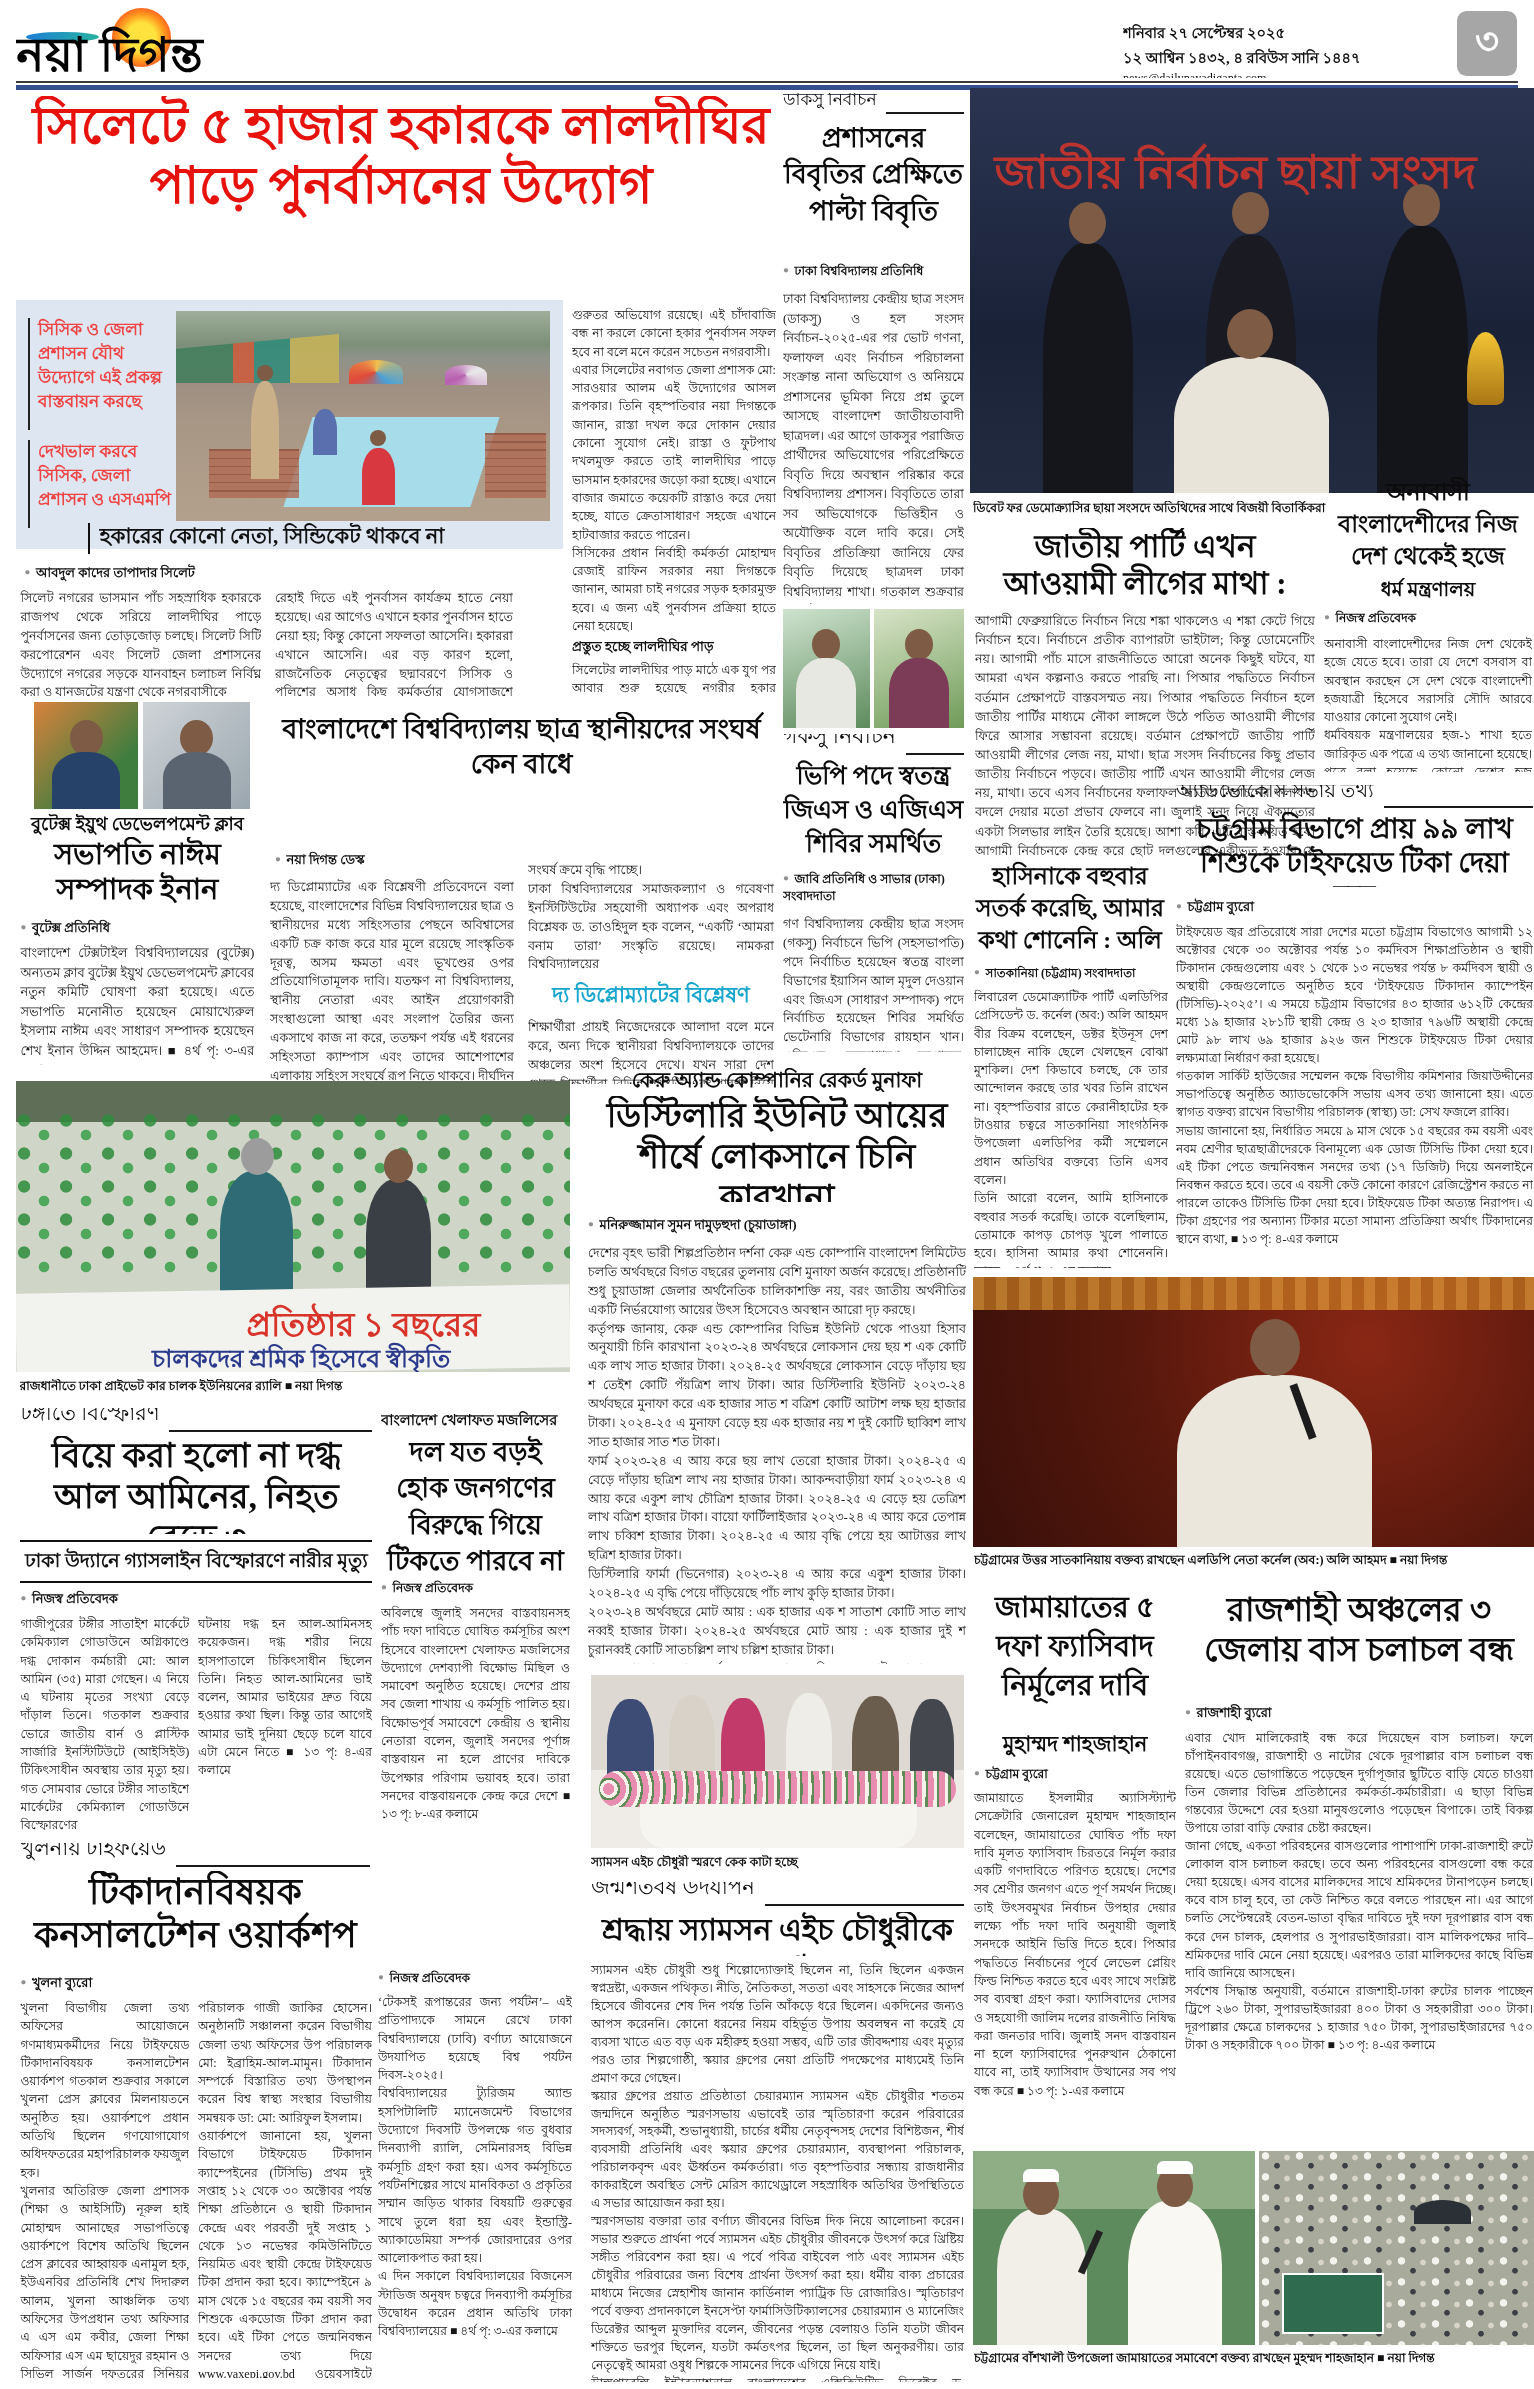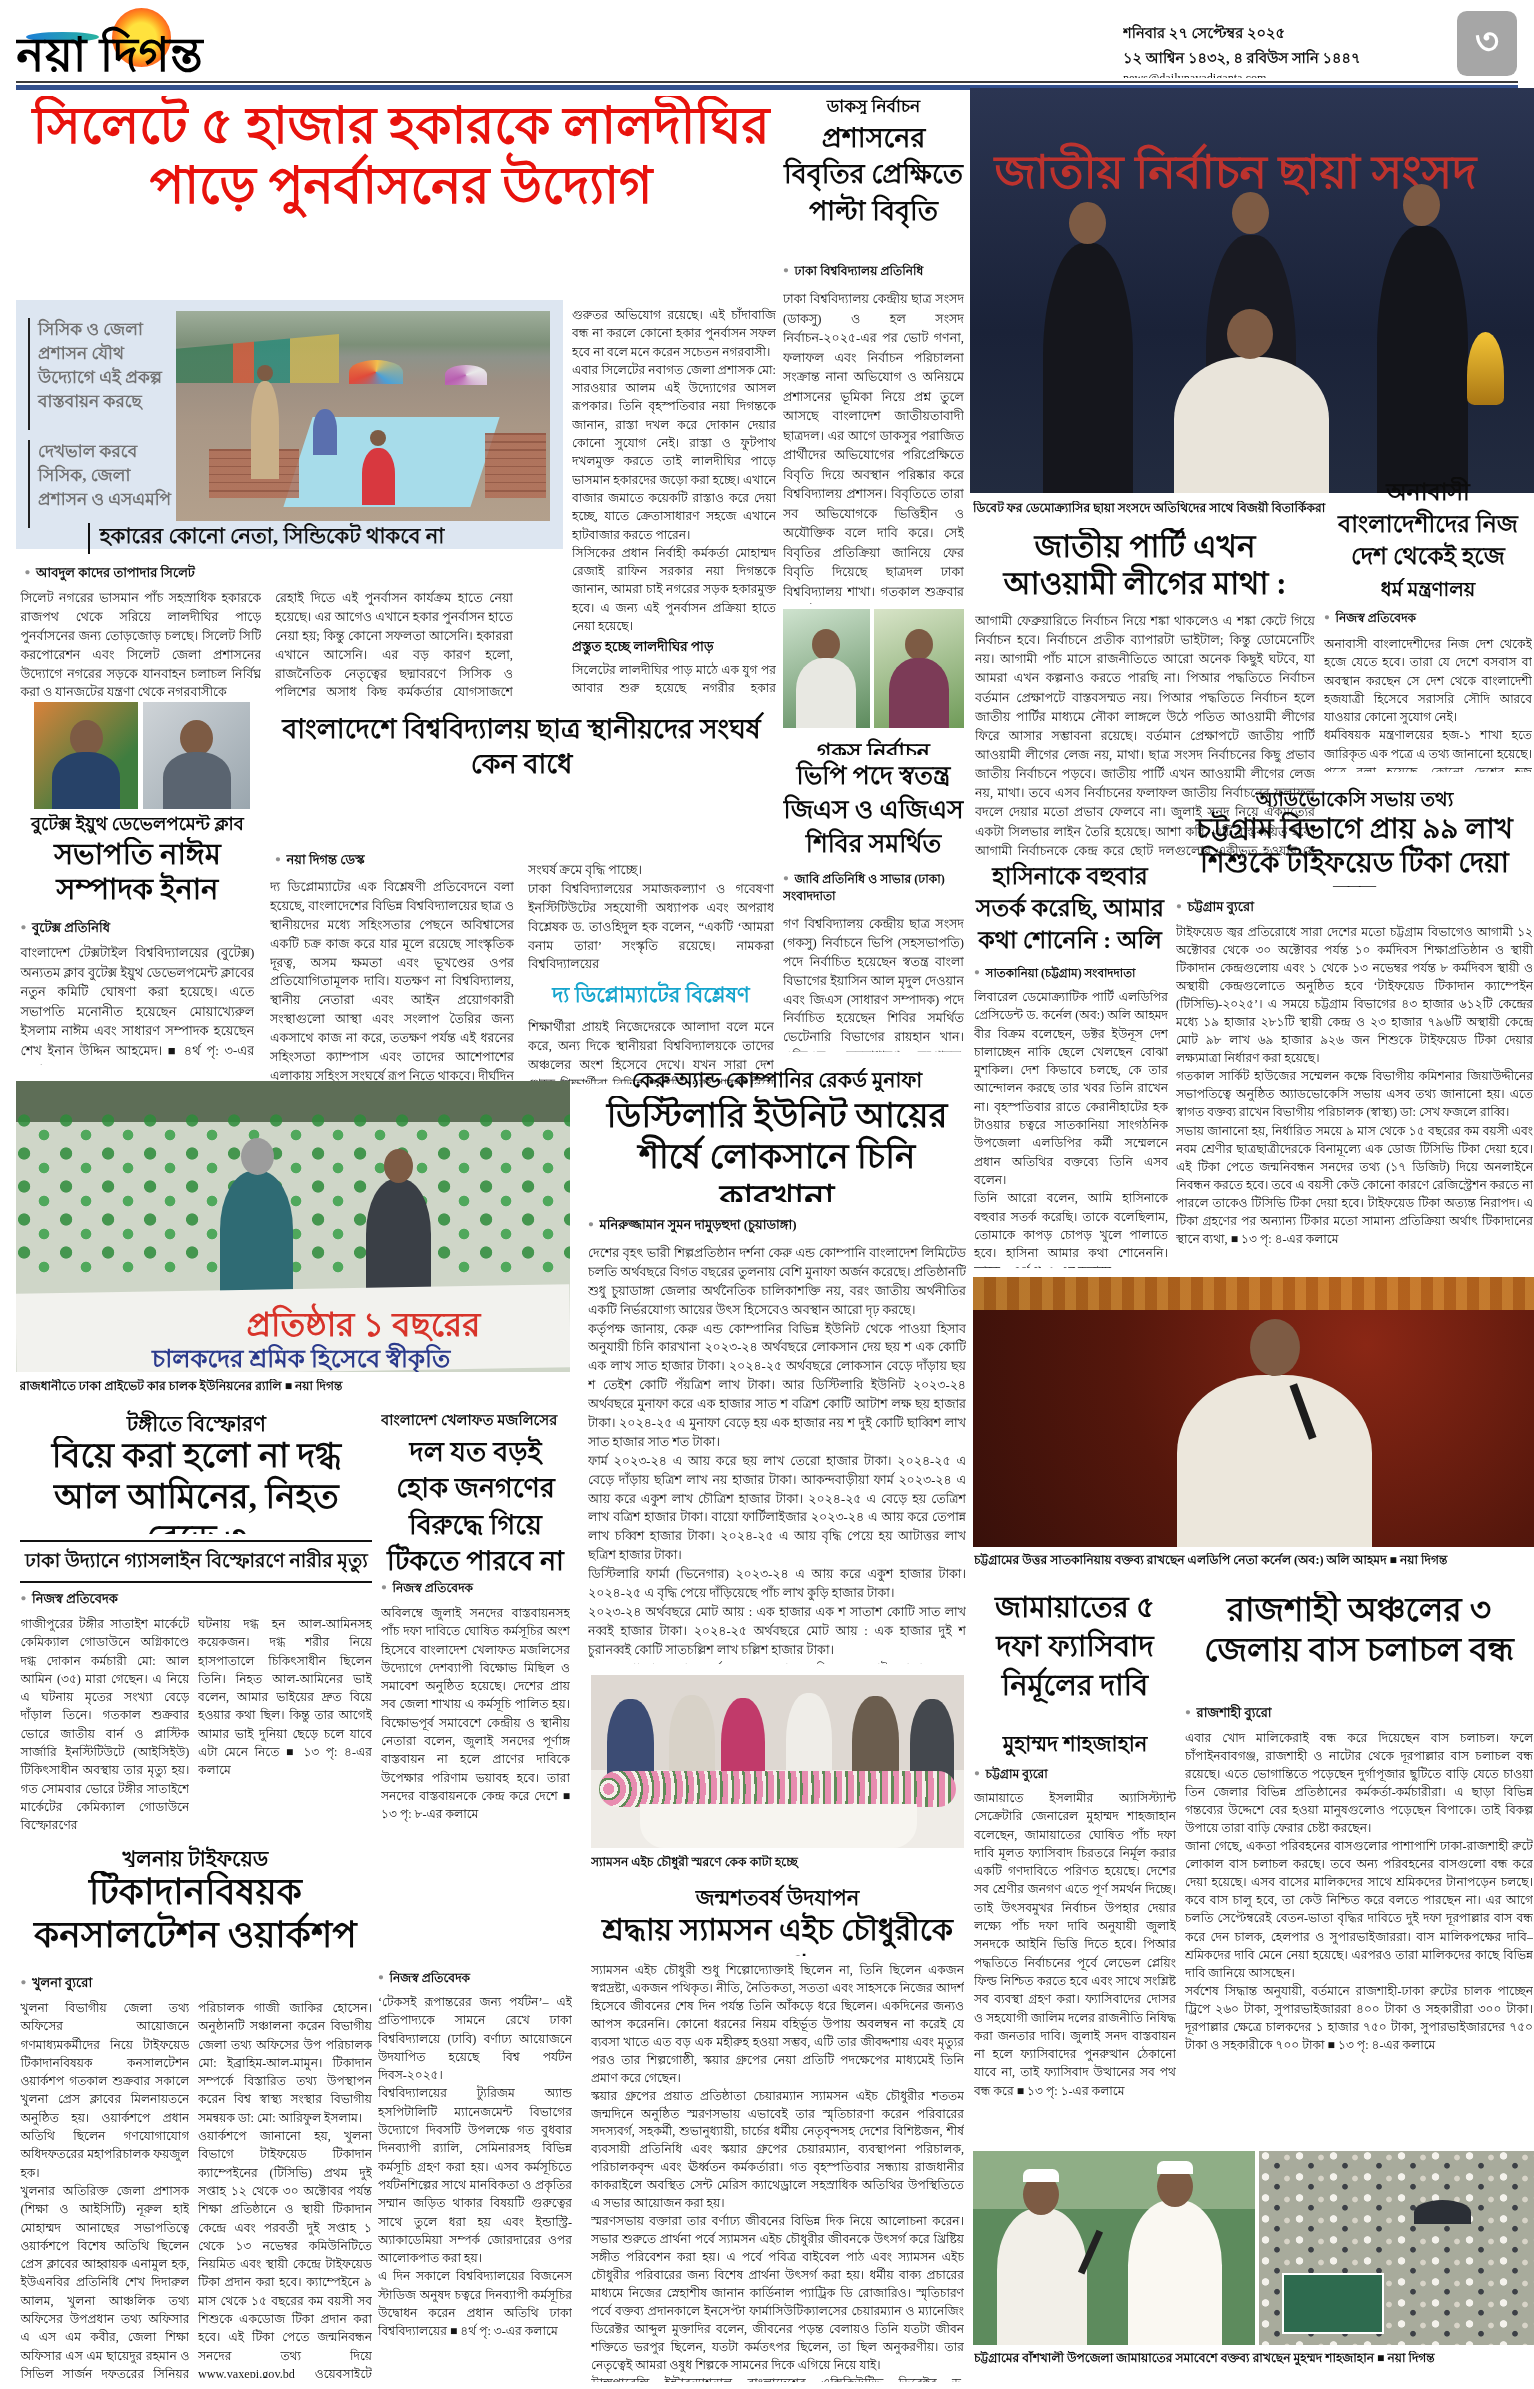--- a/index.html
+++ b/index.html
@@ -1,26 +1,26 @@
 <!DOCTYPE html>
 <html style="font-size:13px"><head>
 <meta charset="utf-8">
 <style>
   html,body{margin:0;padding:0;background:#e9e9e9;}
   #page{position:relative;width:1535px;height:2389px;background:#ffffff;margin:0 auto;
         font-family:"Liberation Serif","DejaVu Sans",sans-serif;color:#111;overflow:hidden;}
   .b{position:absolute;overflow:hidden;}
   .h{font-weight:700;text-align:center;line-height:1.2;color:#0c0c0c;}
   .txt{font-size:12.6px;line-height:1.5;text-align:justify;white-space:pre-line;color:#161616;}
-  .kicker{display:flex;align-items:center;gap:9.8px;font-weight:700;color:#0c0c0c;flex-direction:column;}
+  .kicker{display:flex;align-items:flex-end;gap:9.8px;font-weight:400;color:#0c0c0c;}
   .krule{flex:1;height:0;border-top:2px solid #1a1a1a;}
   .byline{font-weight:700;font-size:13px;white-space:nowrap;}
   .byline .dot{color:#909090;font-size:9.8px;margin-right:5.7px;vertical-align:1.6px;}
   .caption{font-weight:700;font-size:12.2px;line-height:1.3;color:#111;}
-  .quote{font-size:17px;line-height:1.42;font-weight:600;border-left:2px solid #222;padding-left:8.1px;color:#737373;}
+  .quote{font-size:17px;line-height:1.42;font-weight:600;border-left:2px solid #222;padding-left:8.1px;color:#ef4444;}
   .barline{border-left:2.4px solid #111;padding-left:9.8px;font-weight:700;font-size:21px;line-height:1.3;}
   .ruledsub{border-top:2px solid #111;border-bottom:2px solid #111;display:flex;align-items:center;justify-content:center;font-weight:700;font-size:19px;}
   .subbold{font-weight:700;font-size:13.4px;margin:1.6px 0;}
   .photo{background:#c9c9c9;}
   .layer{position:absolute;}
   .head{position:absolute;background:#7d5b44;border-radius:50%;}
   .torso{position:absolute;border-radius:45% 45% 0 0;}
   .pull{color:#15a5cd;font-weight:700;font-size:21px;text-align:center;line-height:1.3;padding:8.1px 0;}
 </style>
 </head>

